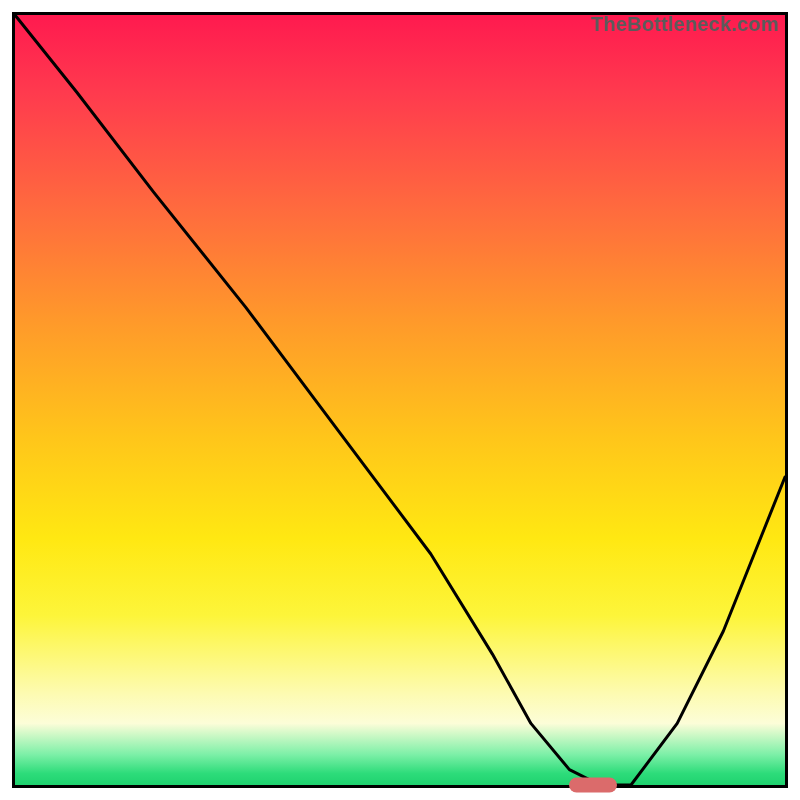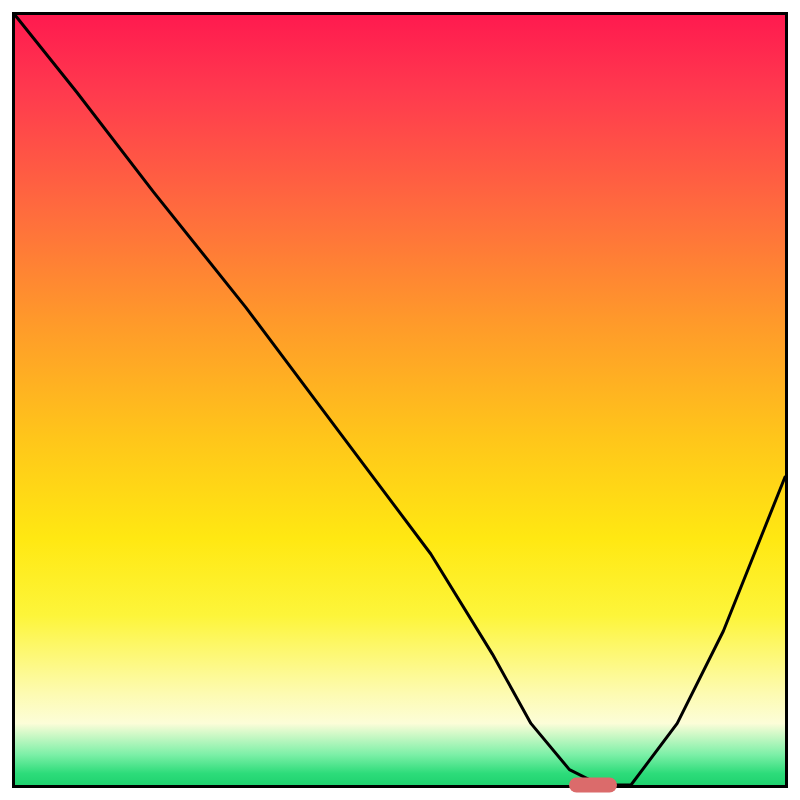--- a/index.html
+++ b/index.html
@@ -73,13 +73,14 @@
 
 <div class="frame">
   <div class="gradient"></div>
 
   <svg class="curve-svg" viewBox="0 0 770 770" preserveAspectRatio="none">
     <path fill="none" stroke="#000" stroke-width="3" stroke-linejoin="round" stroke-linecap="round" d="M0.0 0.0 L61.6 77.0 L138.6 177.1 L231.0 292.6 L323.4 415.8 L415.8 539.0 L477.4 639.1 L515.9 708.4 L554.4 754.6 L585.2 770.0 L616.0 770.0 L662.2 708.4 L708.4 616.0 L770.0 462.0"></path>
   </svg>
 
   <div class="marker" style="left: 75%; top: 100%;"></div>
 
+  <div class="watermark">TheBottleneck.com</div>
 </div>
 
 </body></html>

